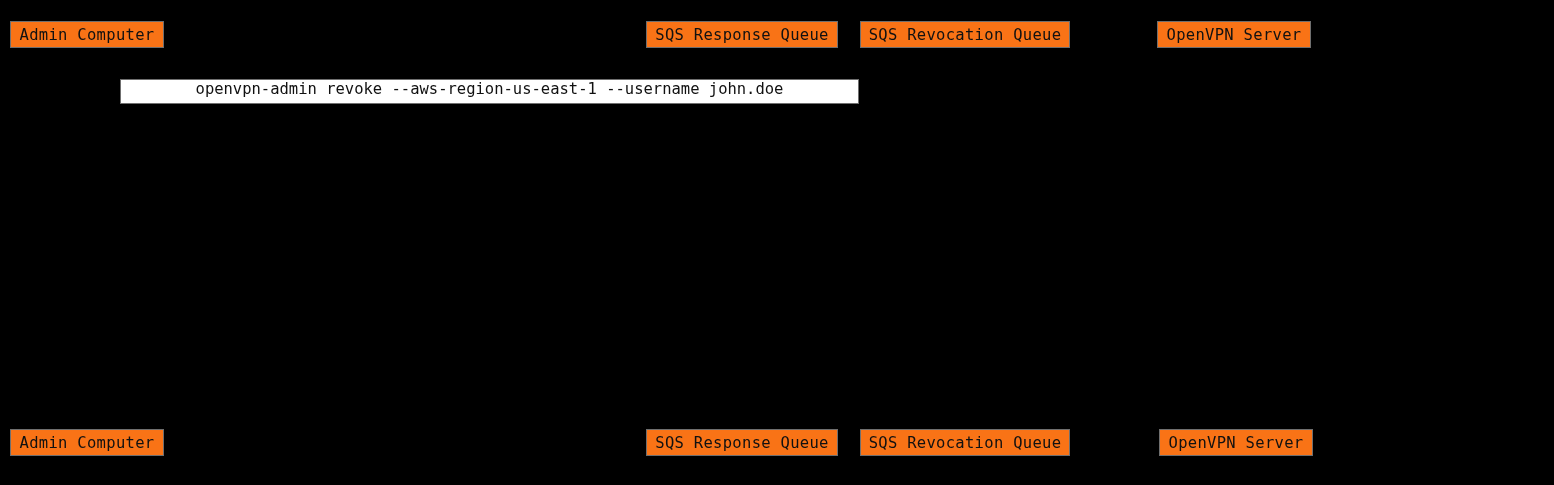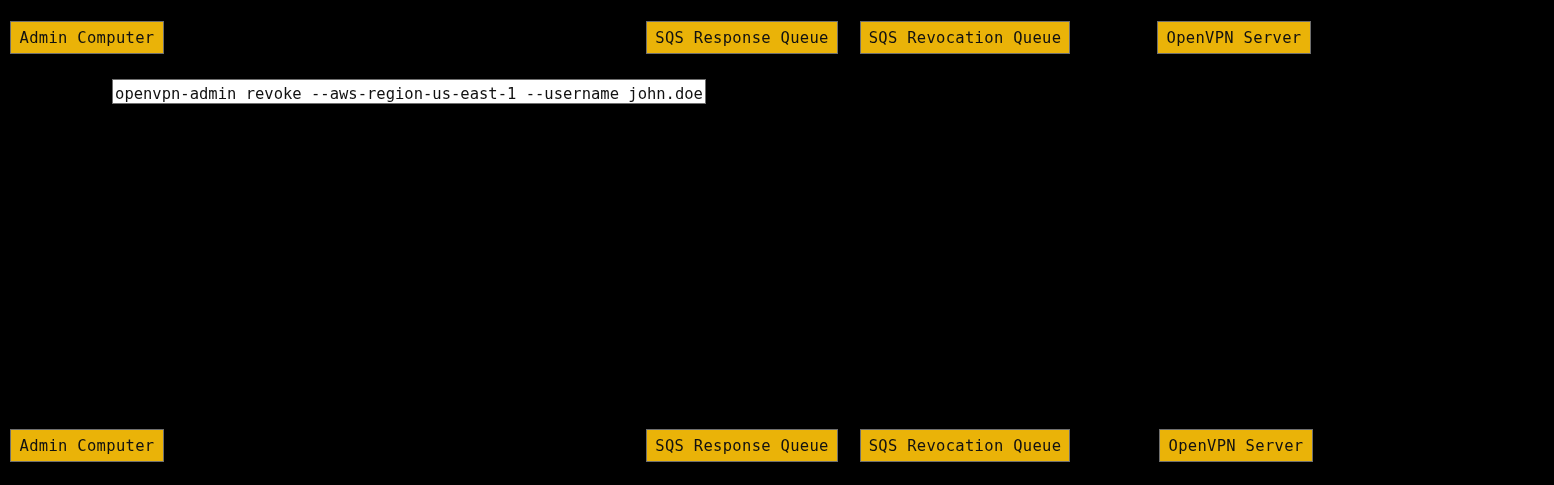--- a/index.html
+++ b/index.html
@@ -10,22 +10,22 @@
   .canvas {
     position: relative;
     width: 1554px;
     height: 485px;
     background: #000000;
     overflow: hidden;
     font-family: "DejaVu Sans Mono", "Liberation Mono", monospace;
   }
   .pbox {
     position: absolute;
-    height: 33px;
-    background: #eab308;
+    height: 27px;
+    background: #f97316;
     border: 1px solid #6f6f6f;
     color: #111111;
     font-size: 15.5px;
     display: flex;
     align-items: center;
     justify-content: center;
     white-space: nowrap;
     box-sizing: border-box;
     letter-spacing: 0.3px;
   }
@@ -35,30 +35,30 @@
   .p-revocation-top { left: 860px;  top: 21px; width: 210px; }
   .p-openvpn-top    { left: 1157px; top: 21px; width: 154px; }
   
   .p-admin-bot      { left: 10px;   top: 429px; width: 154px; }
   .p-response-bot   { left: 646px;  top: 429px; width: 192px; }
   .p-revocation-bot { left: 860px;  top: 429px; width: 210px; }
   .p-openvpn-bot    { left: 1159px; top: 429px; width: 154px; }
   
   .msg {
     position: absolute;
-    left: 112px;
+    left: 120px;
     top: 79px;
-    width: 594px;
+    width: 739px;
     height: 25px;
     background: #ffffff;
     border: 1px solid #6f6f6f;
     color: #111111;
     font-size: 15.5px;
     display: flex;
-    align-items: flex-end;
+    align-items: flex-start;
     justify-content: center;
     white-space: nowrap;
     box-sizing: border-box;
   }
 </style>
 </head>
 <body>
 
 <div class="canvas">
 

